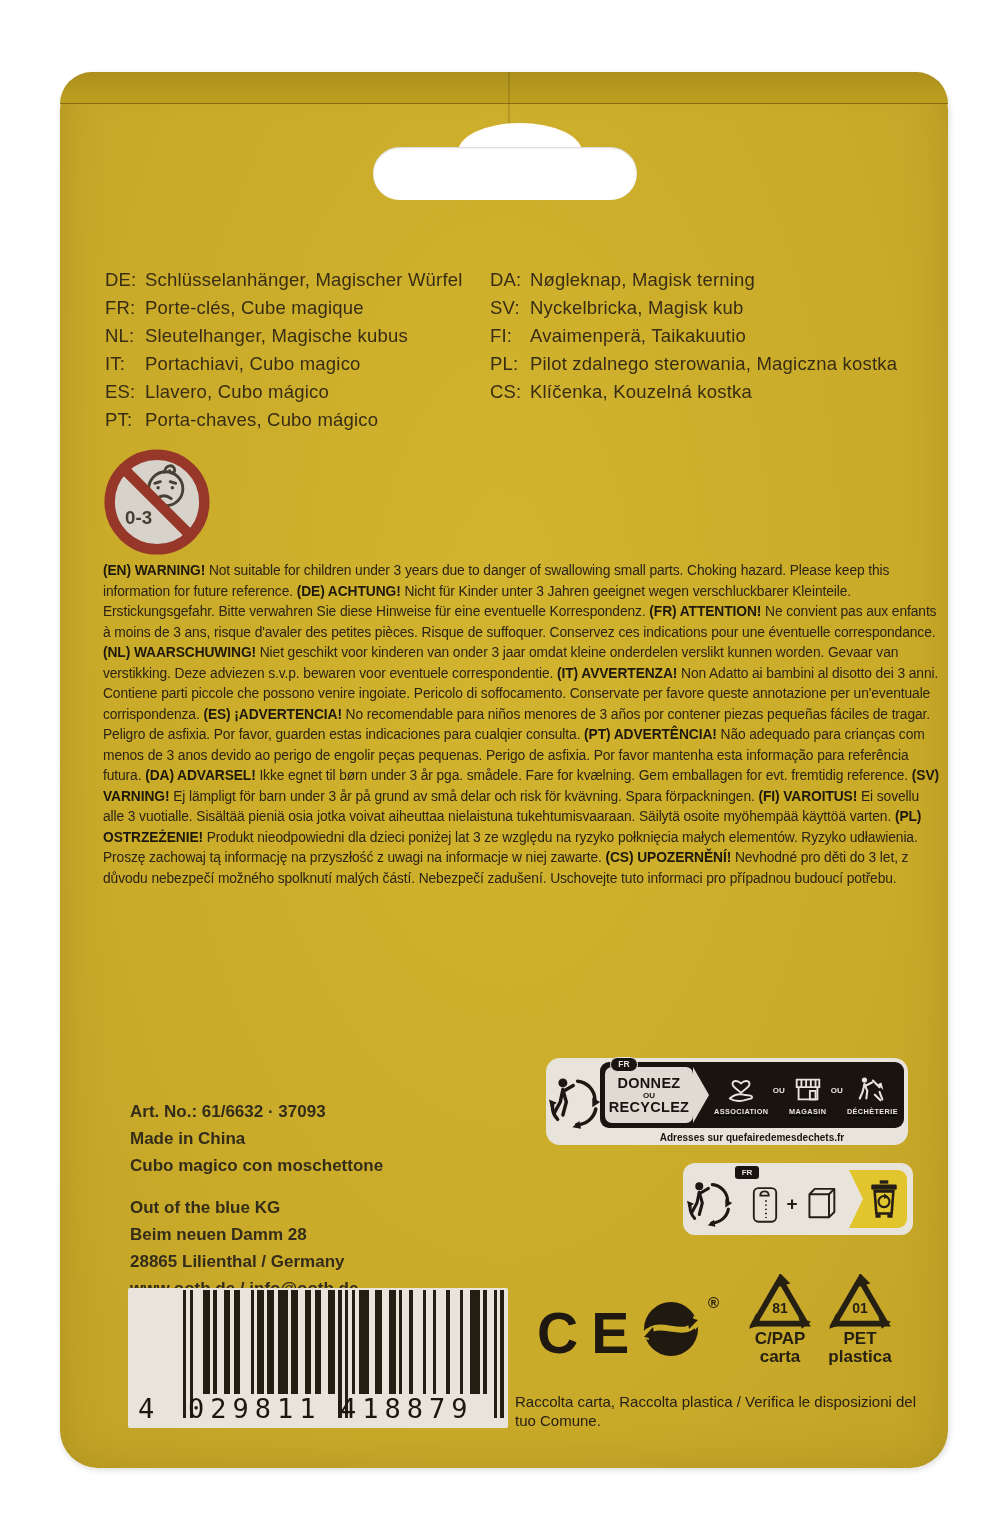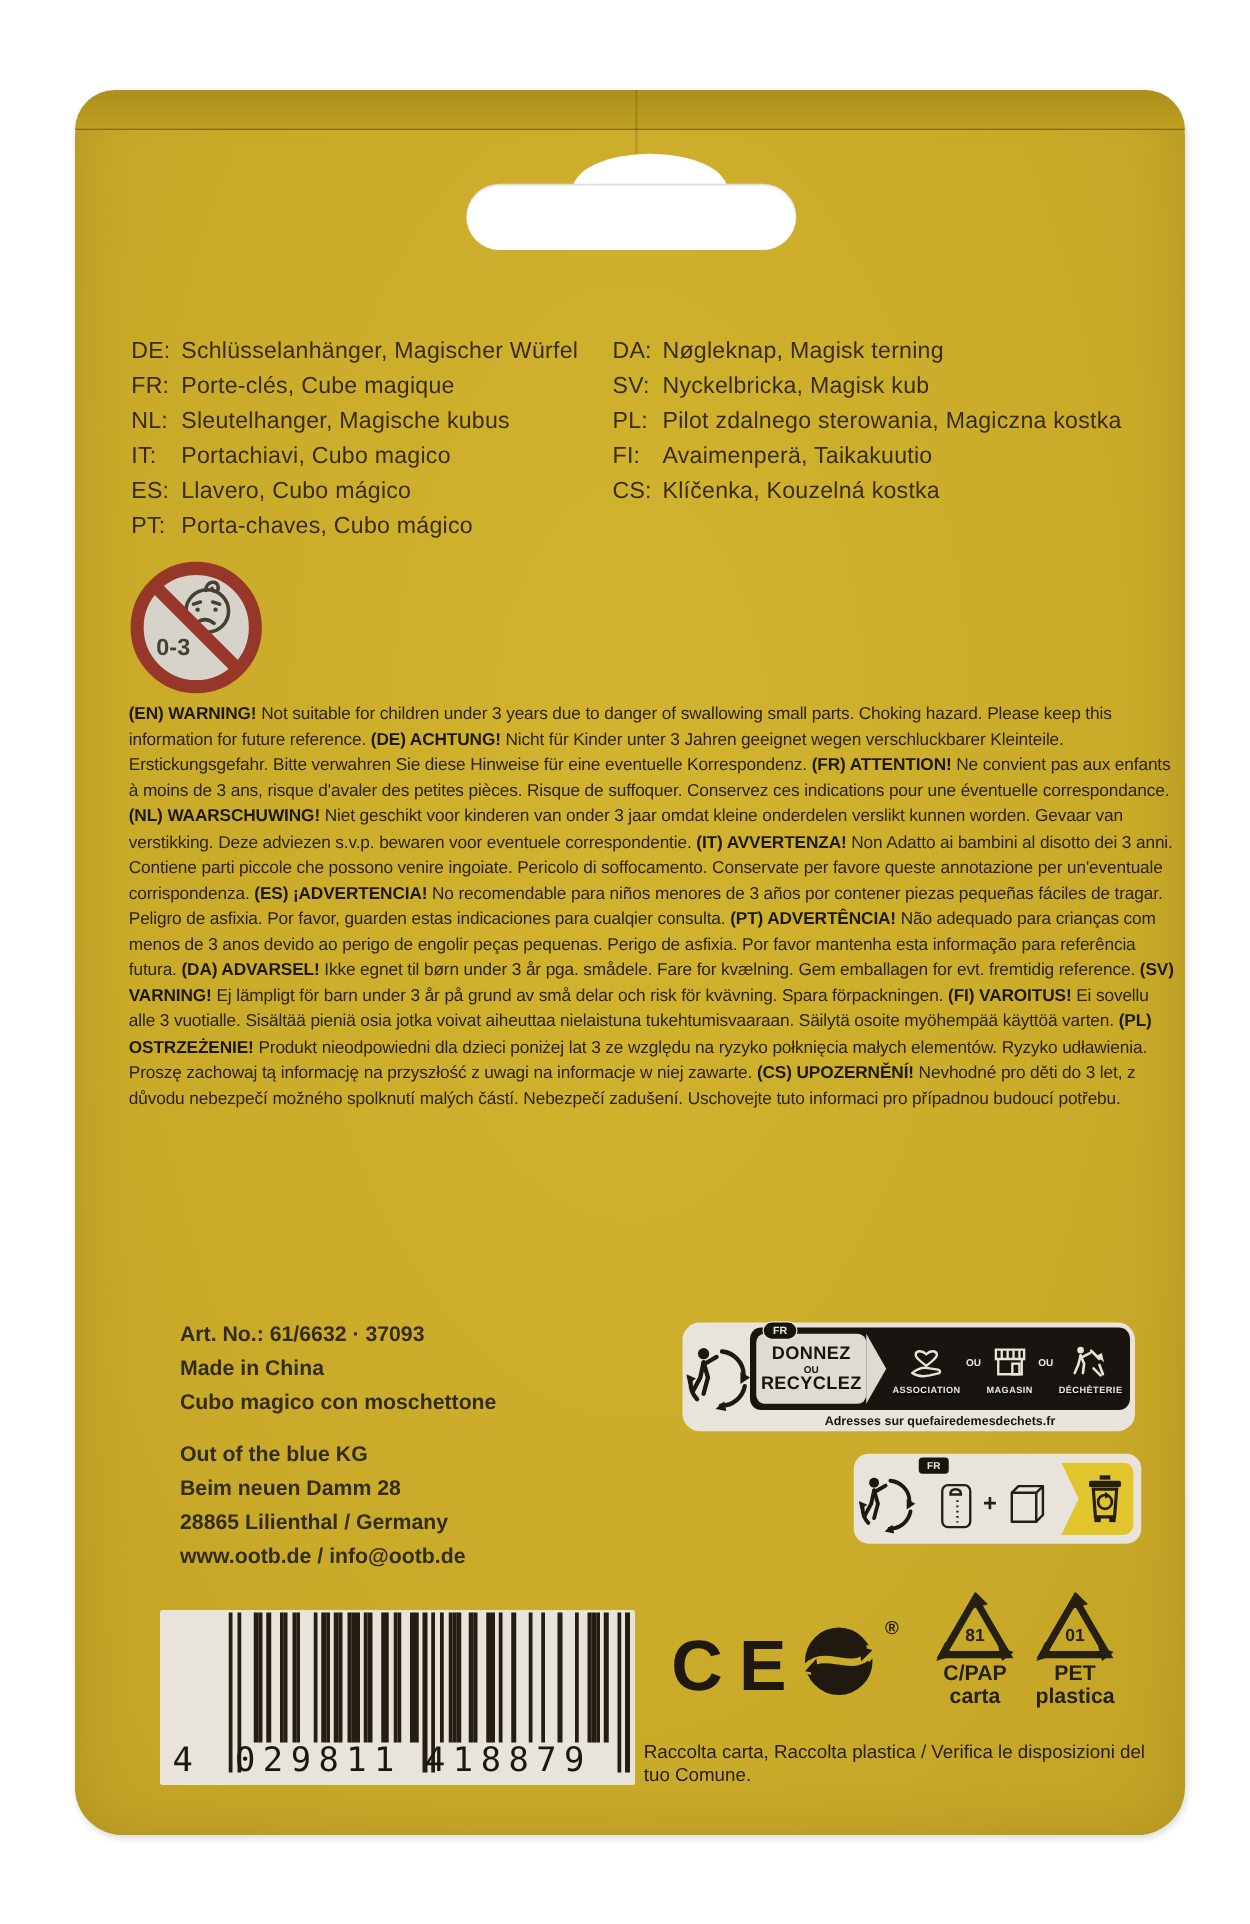--- a/index.html
+++ b/index.html
@@ -21,21 +21,21 @@
   .lrow{white-space:nowrap;}
   .lcode{display:inline-block;min-width:36px;}
   .ltext{display:inline-block;margin-left:4px;}
 
   .age{position:absolute;left:42px;top:375px;}
 
   .warning{position:absolute;left:43px;top:489px;width:840px;margin:0;
         font-size:13.8px;line-height:20.5px;color:#2b2313;letter-spacing:-0.1px;}
   .warning b{color:#1e180c;}
 
-  .info{position:absolute;left:84px;color:#342c1a;font-size:17px;font-weight:700;line-height:27px;}
+  .info{position:absolute;left:70px;color:#342c1a;font-size:17px;font-weight:700;line-height:27px;margin-top:44px;}
   .info-top{top:982px;}
   .info-addr{top:1078px;}
 
   
   .label1{position:absolute;left:486px;top:986px;width:362px;height:87px;background:#e8e4dc;border-radius:14px;}
   .triman1{position:absolute;left:3px;top:16px;}
   .blackbox{position:absolute;left:54px;top:4px;width:304px;height:66px;background:#19140f;border-radius:9px;}
   .frbadge{position:absolute;left:10px;top:-5px;width:28px;height:15px;background:#19140f;color:#e8e4dc;
         border:1px solid #e8e4dc;border-radius:8px;font-size:8.5px;font-weight:700;text-align:center;line-height:13px;z-index:3;}
   .donnez{position:absolute;left:5px;top:5px;width:88px;height:56px;background:#dfdbd3;border-radius:7px;
@@ -100,22 +100,22 @@
       <div class="lrow"><span class="lcode">FR:</span><span class="ltext">Porte-clés, Cube magique</span></div>
       <div class="lrow"><span class="lcode">NL:</span><span class="ltext">Sleutelhanger, Magische kubus</span></div>
       <div class="lrow"><span class="lcode">IT:</span><span class="ltext">Portachiavi, Cubo magico</span></div>
       <div class="lrow"><span class="lcode">ES:</span><span class="ltext">Llavero, Cubo mágico</span></div>
       <div class="lrow"><span class="lcode">PT:</span><span class="ltext">Porta-chaves, Cubo mágico</span></div>
     </div>
 
     <div class="langs langs-right">
       <div class="lrow"><span class="lcode">DA:</span><span class="ltext">Nøgleknap, Magisk terning</span></div>
       <div class="lrow"><span class="lcode">SV:</span><span class="ltext">Nyckelbricka, Magisk kub</span></div>
+      <div class="lrow"><span class="lcode">FI:</span><span class="ltext">Avaimenperä, Taikakuutio</span></div>
       <div class="lrow"><span class="lcode">PL:</span><span class="ltext">Pilot zdalnego sterowania, Magiczna kostka</span></div>
-      <div class="lrow"><span class="lcode">FI:</span><span class="ltext">Avaimenperä, Taikakuutio</span></div>
       <div class="lrow"><span class="lcode">CS:</span><span class="ltext">Klíčenka,  Kouzelná kostka</span></div>
     </div>
 
     <svg class="age" width="110" height="110" viewBox="0 0 100 100">
       <circle cx="50" cy="50" r="43" fill="#d7d3ca"></circle>
       <g stroke="#454033" fill="none" stroke-width="2.6" stroke-linecap="round">
         <circle cx="58" cy="38" r="15.5"></circle>
         <path d="M57,23 c0,-7 9,-8 9,-2 c0,3.5 -4.5,3.5 -4.5,0.5"></path>
         <path d="M48,33 l5,-1.5 M62,31.5 l5,1.5"></path>
         <path d="M50,47 q6,-5.5 13,0"></path>

